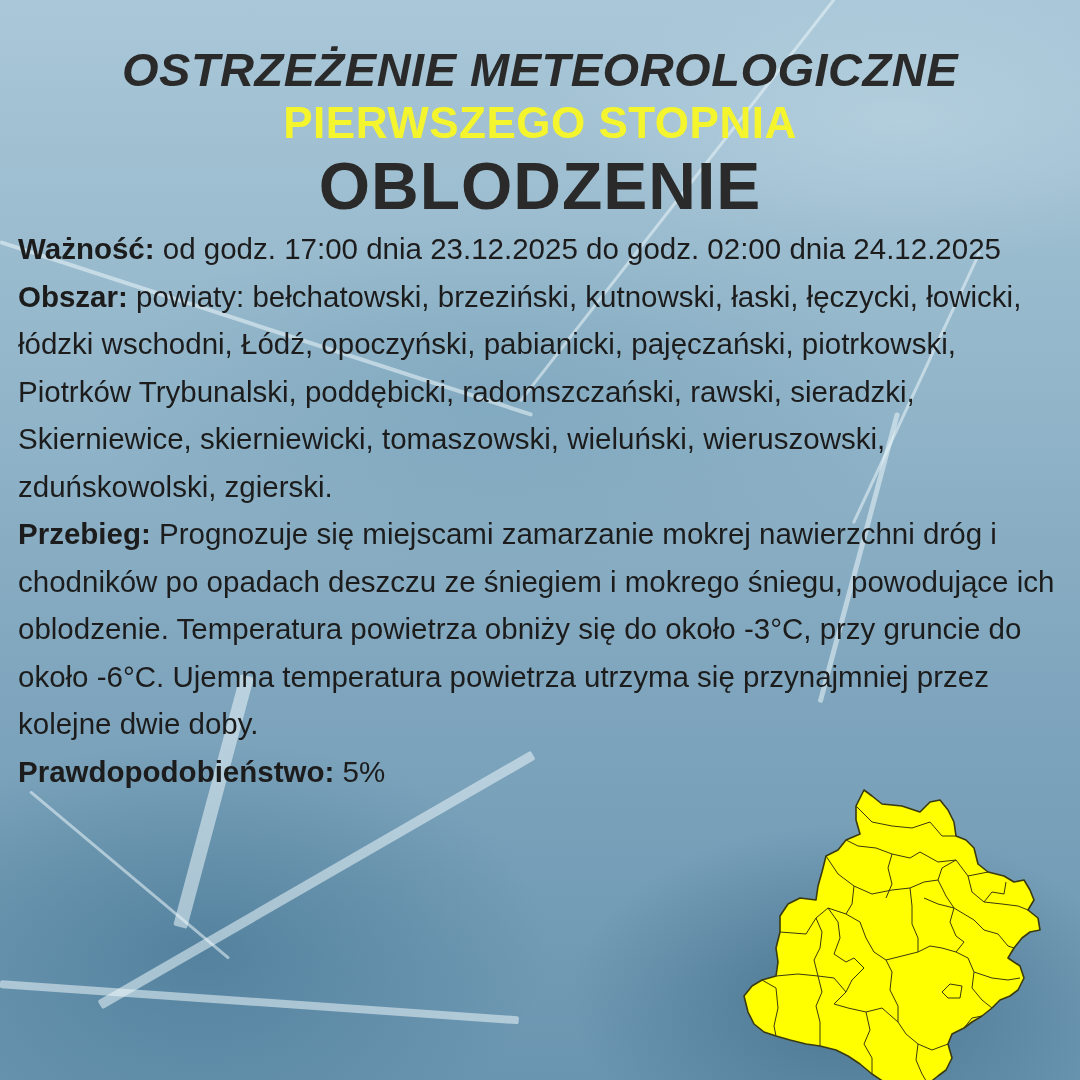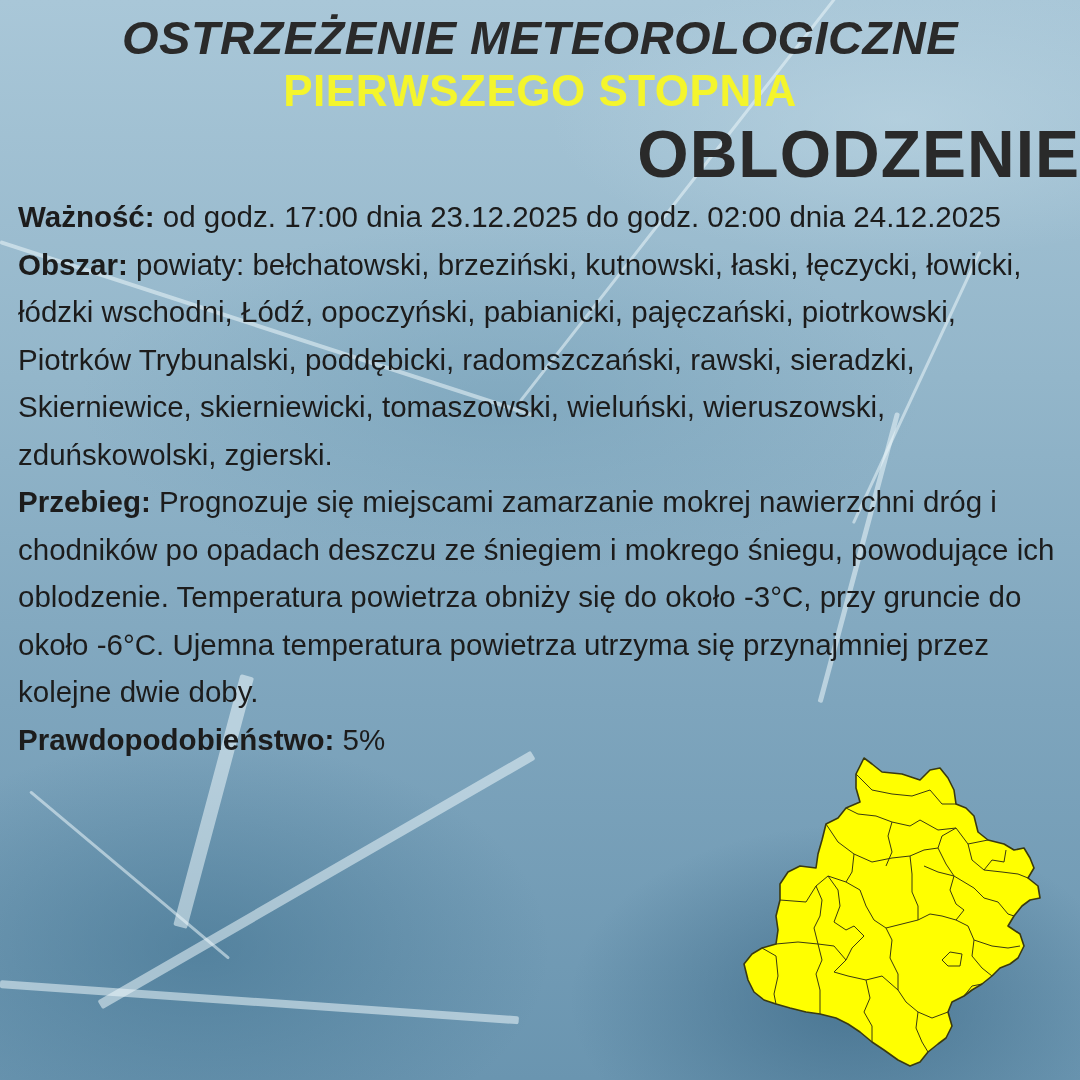--- a/index.html
+++ b/index.html
@@ -11,31 +11,31 @@
     .bg {
       position: absolute; inset: 0;
       background:
         radial-gradient(ellipse 500px 300px at 200px 950px, rgba(60,110,140,0.55), transparent 70%),
         radial-gradient(ellipse 400px 250px at 850px 1000px, rgba(50,95,125,0.6), transparent 70%),
         radial-gradient(ellipse 600px 250px at 500px 400px, rgba(110,155,180,0.45), transparent 70%),
         radial-gradient(ellipse 500px 200px at 900px 120px, rgba(190,215,228,0.6), transparent 70%),
         linear-gradient(180deg, #a9c7d8 0%, #93b6ca 35%, #7ea5bd 65%, #6a95b0 100%);
     }
     .crack { position: absolute; background: rgba(235,245,250,0.55); transform-origin: left center; border-radius: 2px; }
-    .content { position: absolute; inset: 0; }
+    .content { position: absolute; inset: 0; margin-top: 32px; }
     .title1 {
       position: absolute; top: 10px; left: 0; width: 1080px; text-align: center;
       font-size: 47px; font-weight: bold; font-style: italic; color: #2a2a2a; letter-spacing: 0.5px;
     }
     .title2 {
       position: absolute; top: 66px; left: 0; width: 1080px; text-align: center;
       font-size: 44px; font-weight: bold; color: #f4f52c; letter-spacing: 0.5px;
     }
     .title3 {
-      position: absolute; top: 116px; left: 0; width: 1080px; text-align: right;
+      position: absolute; top: 116px; left: 0; width: 1080px; text-align: center;
       font-size: 66px; font-weight: bold; color: #2a2a2a; letter-spacing: 1px;
     }
     .body-text {
       position: absolute; top: 193px; left: 18px; width: 1050px;
       font-size: 29.5px; line-height: 47.5px; color: #1c1c1c;
     }
     .body-text p { margin: 0; }
     .lbl { font-weight: bold; }
     .map { position: absolute; left: 742px; top: 750px; width: 320px; height: 320px; }
   </style>

